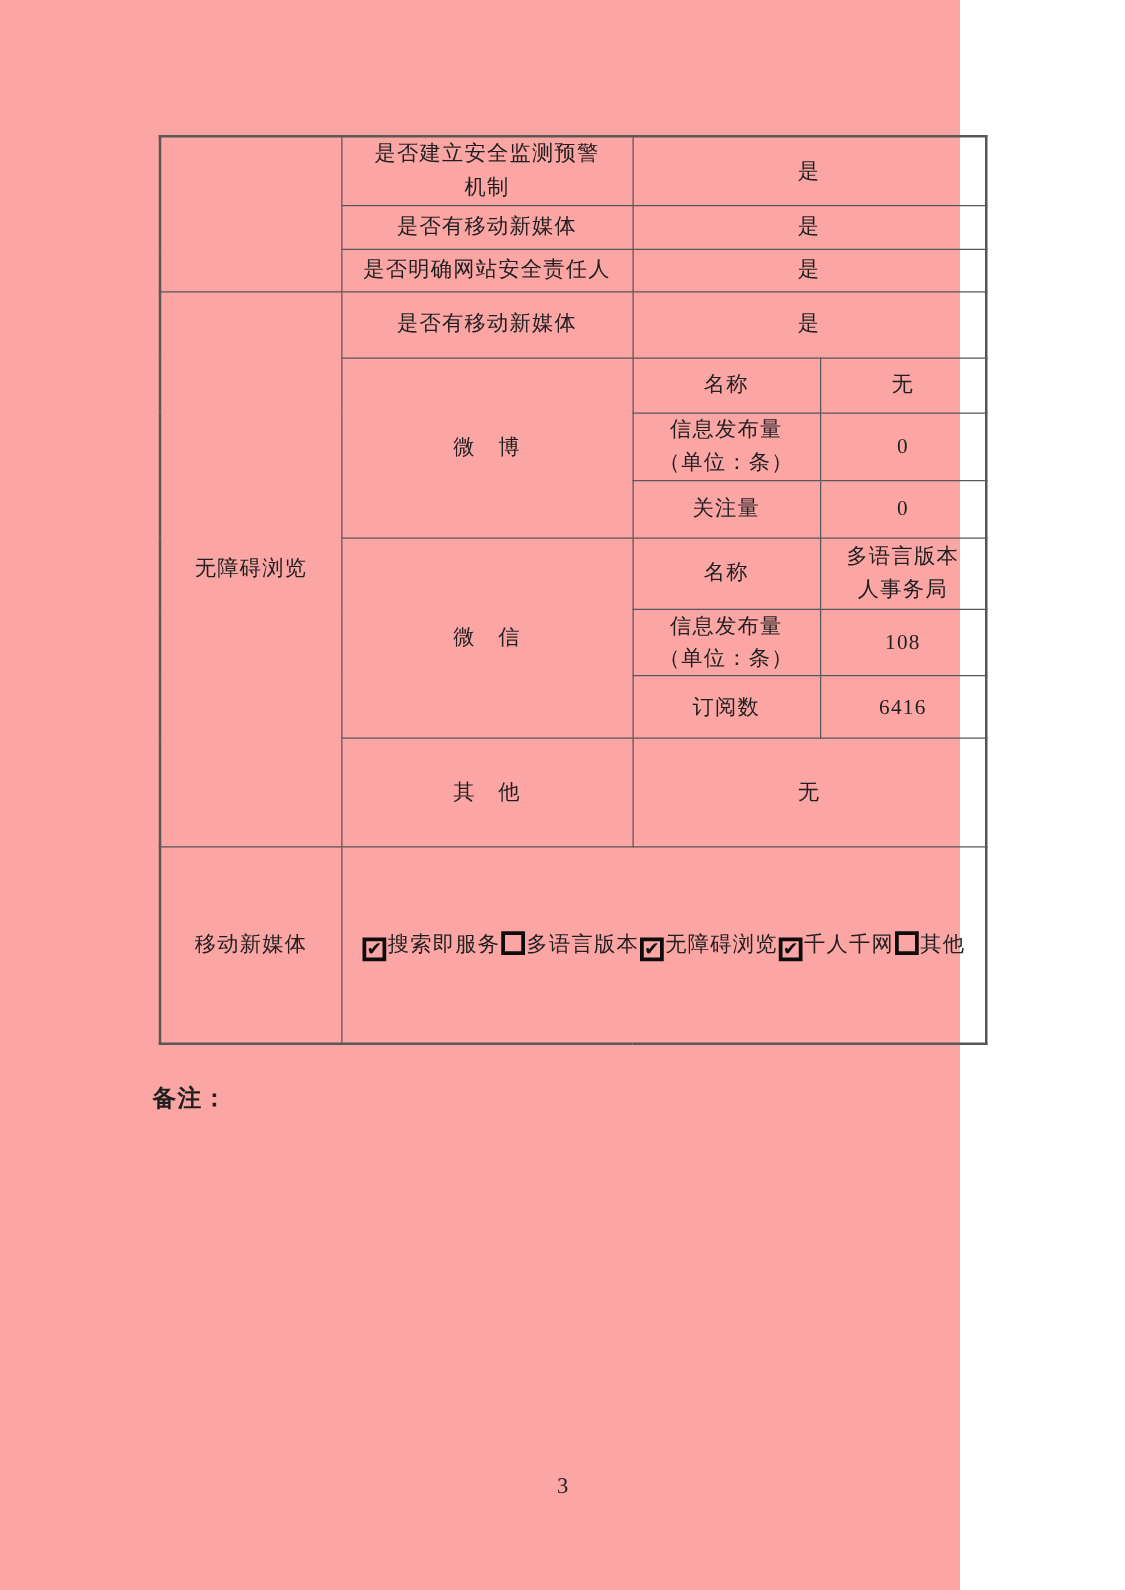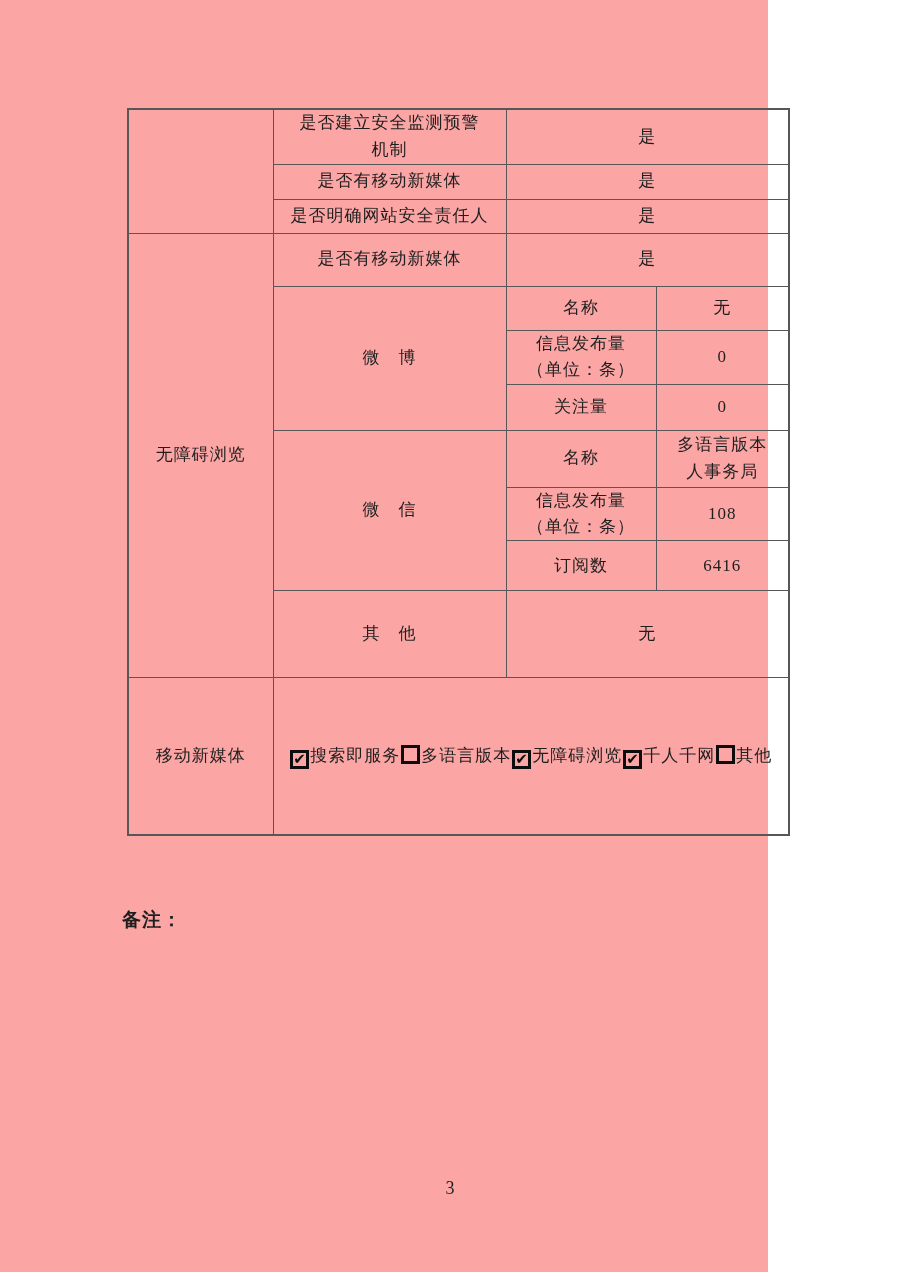--- a/index.html
+++ b/index.html
@@ -54,21 +54,20 @@
     color: #0d0d0d;
     font-family: "DejaVu Sans", sans-serif;
   }
   .remark {
     position: absolute;
     left: 122px;
     top: 866px;
     font-size: 19px;
     font-weight: 700;
     letter-spacing: 1px;
-    margin-top: 41px;
   }
   .pageno {
     position: absolute;
     left: 0;
     top: 1178px;
     width: 900px;
     text-align: center;
     font-size: 18px;
   }
 </style>

